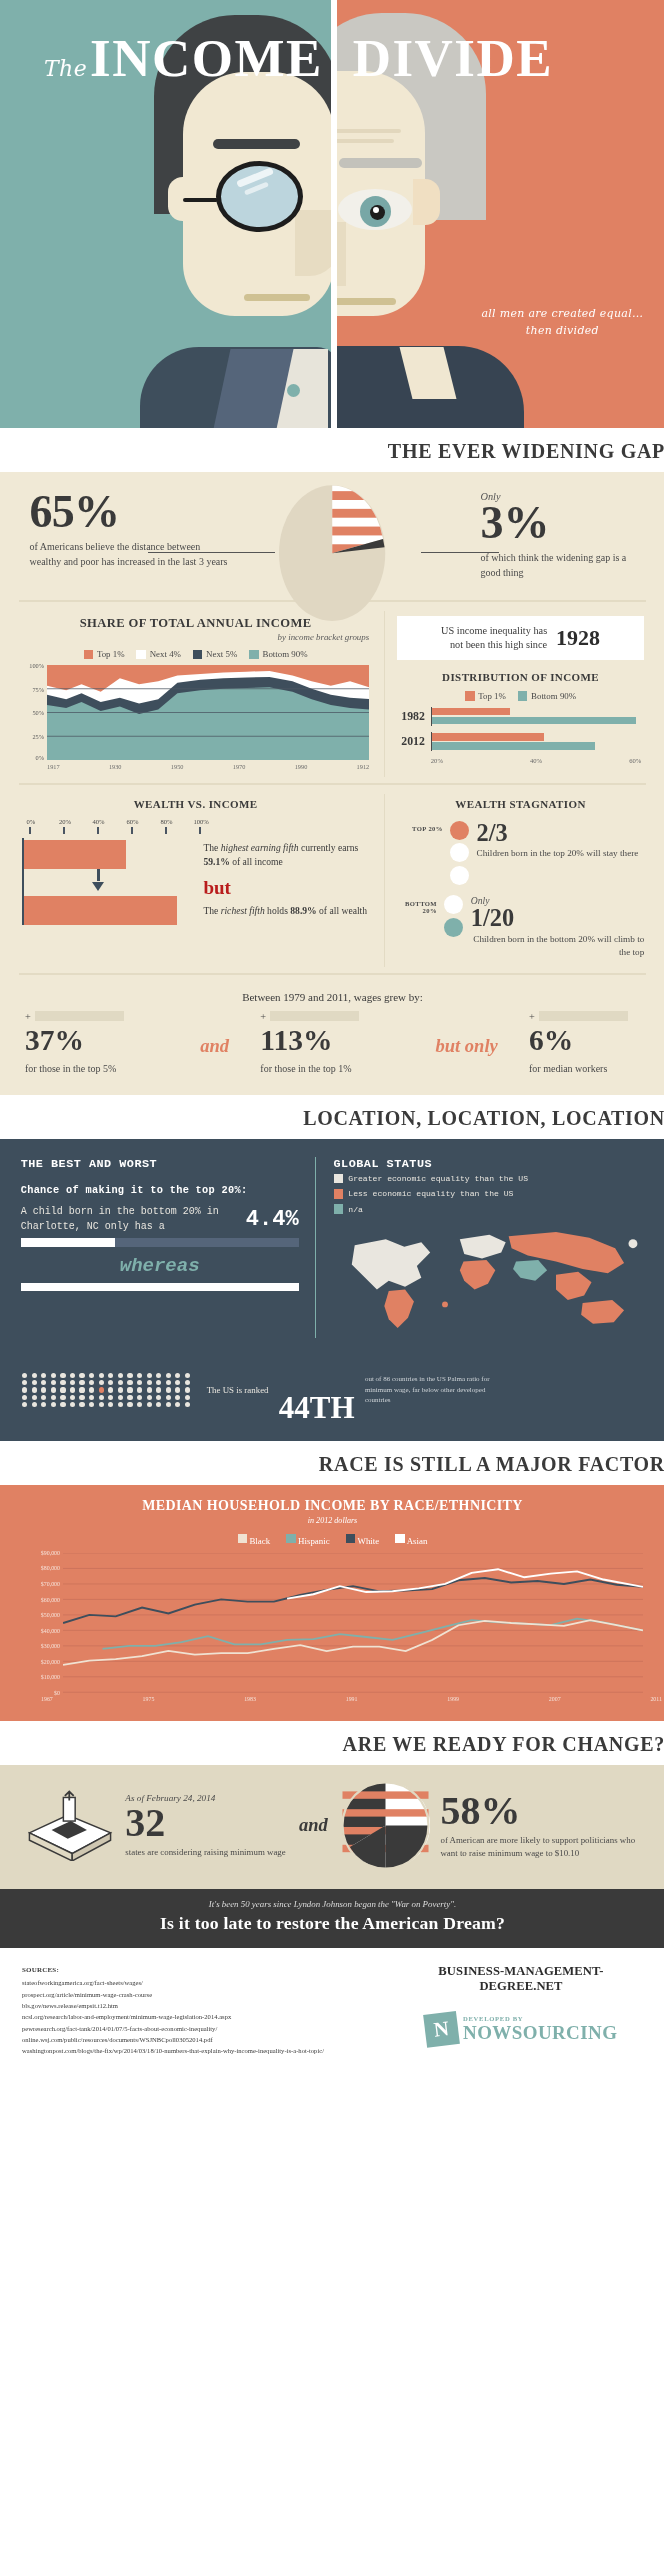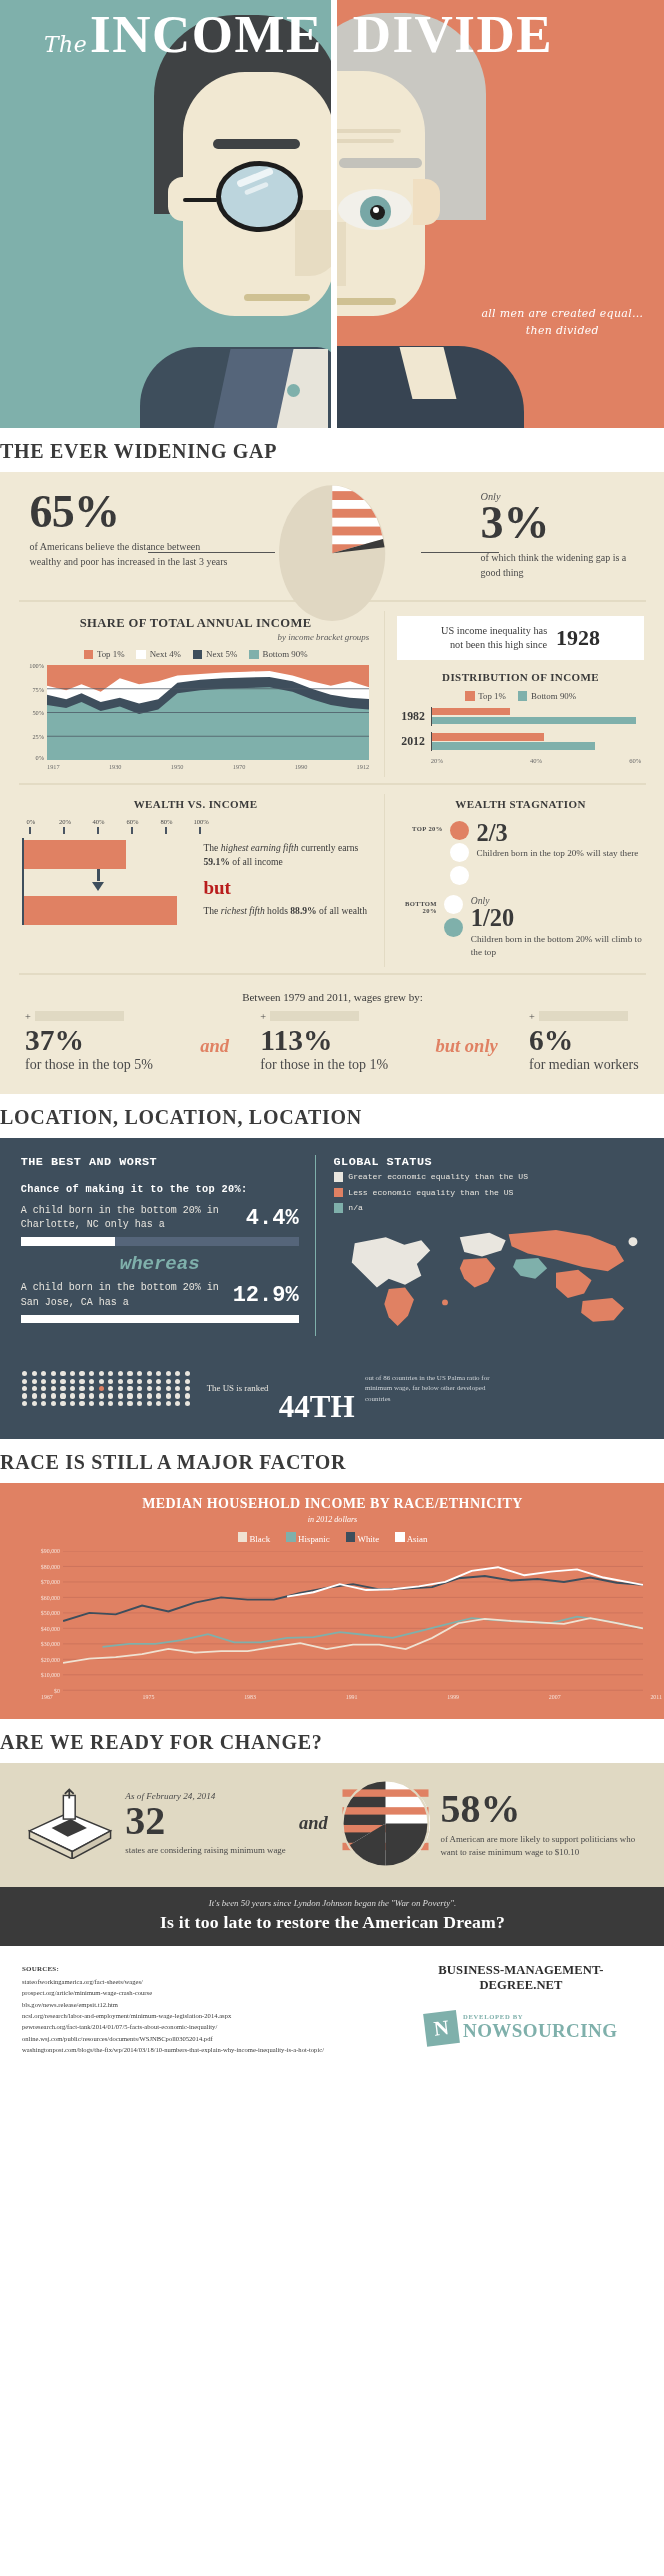--- a/index.html
+++ b/index.html
@@ -11,21 +11,21 @@
   }
   .page { width: 665px; position: relative; }
 
   
   .hero { position: relative; width: 665px; height: 428px; display: flex; }
   .hero-half { position: relative; width: 332px; height: 428px; overflow: hidden; }
   .hero-left { background: #7fb0ab; }
   .hero-right { background: #e08163; }
   .hero-gap { position: absolute; left: 331px; top: 0; width: 5.9px; height: 428px; background: #fff; z-index: 40; }
 
-  .hero-title { position: absolute; top: 4px; z-index: 30; color: #fff; white-space: nowrap; }
+  .hero-title { position: absolute; top: 28px; z-index: 30; color: #fff; white-space: nowrap; }
   .hero-title .script { font-family: "DejaVu Serif", serif; font-style: italic; font-size: 22px; letter-spacing: 0.4px; }
   .hero-title .main { font-family: "Liberation Serif", serif; font-size: 53px; font-weight: 700; letter-spacing: 1.5px; }
   .title-left { left: 44px; }
   .title-right { left: 20.7px; }
 
   .tagline {
     position: absolute; right: 20.7px; top: 306px; z-index: 30;
     color: #fff; text-align: center; font-family: "DejaVu Serif", serif;
     font-style: italic; font-size: 11px; line-height: 1.5; letter-spacing: 0.3px;
   }
@@ -56,21 +56,21 @@
   .r-pupil{ left: 38px; top: 205px; width: 14.8px; height: 14.8px; background: #1d1d1d; border-radius: 50%; }
   .r-gl   { left: 41px; top: 207px; width: 5.9px; height: 5.9px; background: #fff; border-radius: 50%; }
   .r-nose { left: -29.5px; top: 222px; width: 43px; height: 64px; background: #e7dcc2; border-radius: 0 0 0 25px; }
   .r-mouth{ left: 0px; top: 298px; width: 64px; height: 6.6px; background: #cfc193; border-radius: 3.7px; }
   .r-wrk1 { left: 3px; top: 129px; width: 66px; height: 3.7px; background: #e2d7bd; border-radius: 3px; }
   .r-wrk2 { left: 0px; top: 139px; width: 62px; height: 3.7px; background: #e2d7bd; border-radius: 3px; }
   .r-body { left: -44px; top: 346px; width: 236px; height: 83px; background: #374452; border-radius: 29.5px 66px 0 0; }
   .r-collar{ left: 74px; top: 347px; width: 44px; height: 52px; background: #f0e7d1; transform: skewX(14deg); }
 
   
-  .banner { text-align: left; padding: 11.8px 0 8.9px; font-weight: 700; letter-spacing: 0.7px; }
+  .banner { text-align: right; padding: 11.8px 0 8.9px; font-weight: 700; letter-spacing: 0.7px; }
   .banner-white { background: #fff; color: #3a3a3a; font-size: 20px; }
 
   
   .cream { background: #f0e9d6; padding: 0; }
 
   .row-65 { display: flex; align-items: flex-start; padding: 19px 29.5px 13.3px; position: relative; }
   .stat65 { width: 199px; }
   .stat65 .big { font-size: 46px; font-weight: 700; line-height: .92; letter-spacing: -0.7px; color: #3a3a3a; }
   .stat65 .cap { font-size: 10px; line-height: 1.55; margin-top: 5.9px; color: #4a4a4a; }
   .stat3 { width: 155px; text-align: left; margin-left: auto; }
@@ -128,33 +128,33 @@
 
   
   .stag-row { display: flex; align-items: flex-start; gap: 7.4px; margin-top: 10.3px; }
   .stag-side { width: 46px; text-align: right; font-size: 6.6px; font-weight: 700; letter-spacing: 0.4px; color: #4a4a4a; padding-top: 4.4px; text-transform: uppercase; }
   .dots { display: flex; flex-direction: column; gap: 3.7px; }
   .dot { width: 19px; height: 19px; border-radius: 50%; background: #fff; }
   .dot.red { background: #e08163; }
   .dot.teal { background: #7fb0ab; }
   .stag-text .frac { font-size: 24.4px; font-weight: 700; color: #3a3a3a; line-height: 1; }
   .stag-text .only { font-style: italic; font-size: 9.6px; color: #555; }
-  .stag-text .cap { font-size: 9.2px; line-height: 1.45; color: #4a4a4a; margin-top: 2.2px; }
+  .stag-text .cap { font-size: 9.2px; line-height: 1.45; color: #4a4a4a; margin-top: 2.2px; text-align: right; }
 
   
   .wages-head { text-align: center; font-size: 11px; color: #3a3a3a; padding: 10.3px 0 7.4px; }
   .wages { display: flex; align-items: flex-start; justify-content: space-between; padding: 0 25px 19px; }
   .wage-item { width: 144px; }
   .wage-track { display: flex; align-items: center; gap: 3.7px; margin-bottom: 4.4px; }
   .wage-plus { font-size: 10.3px; color: #4a4a4a; }
   .wage-bg { width: 89px; height: 9.6px; background: #e0d9c3; position: relative; }
   .wage-fill { height: 9.6px; background: #e08163; }
   .wage-fill.teal { background: #7fb0ab; }
   .wage-num { font-size: 29.5px; font-weight: 700; color: #3a3a3a; line-height: 1; }
-  .wage-cap { font-size: 14px; color: #4a4a4a; margin-top: 0; line-height: 1.4; }
+  .wage-cap { font-size: 10px; color: #4a4a4a; margin-top: 7px; line-height: 1.4; }
   .conj { font-size: 18.5px; font-weight: 700; font-style: italic; color: #e08163; padding-top: 25px; }
 
   
   .dark { background: #3e4e5c; color: #e9e6df; padding: 17.7px 0 14.8px; }
   .loc-cols { display: flex; padding: 0 20.7px; font-family: Liberation Mono, monospace; }
   .loc-l { width: 310px; padding-right: 16.2px; border-right: 1.5px solid #7fb0ab; }
   .loc-r { flex: 1; padding-left: 17.7px; }
   .loc-title { font-weight: 700; font-size: 11.8px; letter-spacing: 0.5px; color: #fff; text-transform: uppercase; }
   .loc-sub { font-weight: 700; font-size: 10.3px; margin: 13.3px 0 8.9px; color: #fff; letter-spacing: 0.3px; }
   .loc-stat { display: flex; align-items: center; gap: 4px; }
@@ -518,24 +518,20 @@
         <div class="loc-title">THE BEST AND WORST</div>
         <div class="loc-sub">Chance of making it to the top 20%:</div>
         <div class="loc-stat">
           <div class="t">A child born in the bottom 20% in Charlotte, NC only has a</div>
           <div class="n">4.4%</div>
         </div>
         <div class="loc-barbg">
             <div class="loc-barfill" style="width:34%"></div>
           </div>
         <div class="whereas">whereas</div>
-        <div class="loc-stat">
-          <div class="t">A child born in the bottom 20% in San Jose, CA has a</div>
-          <div class="n">12.9%</div>
-        </div>
         <div class="loc-barbg">
             <div class="loc-barfill" style="width:100%"></div>
           </div>
       </div>
 
       <div class="loc-r">
         <div class="loc-title">GLOBAL STATUS</div>
         <div class="glob-legend">
           <div class="item">
               <i class="swatch" style="background:#e9e6df"></i>

